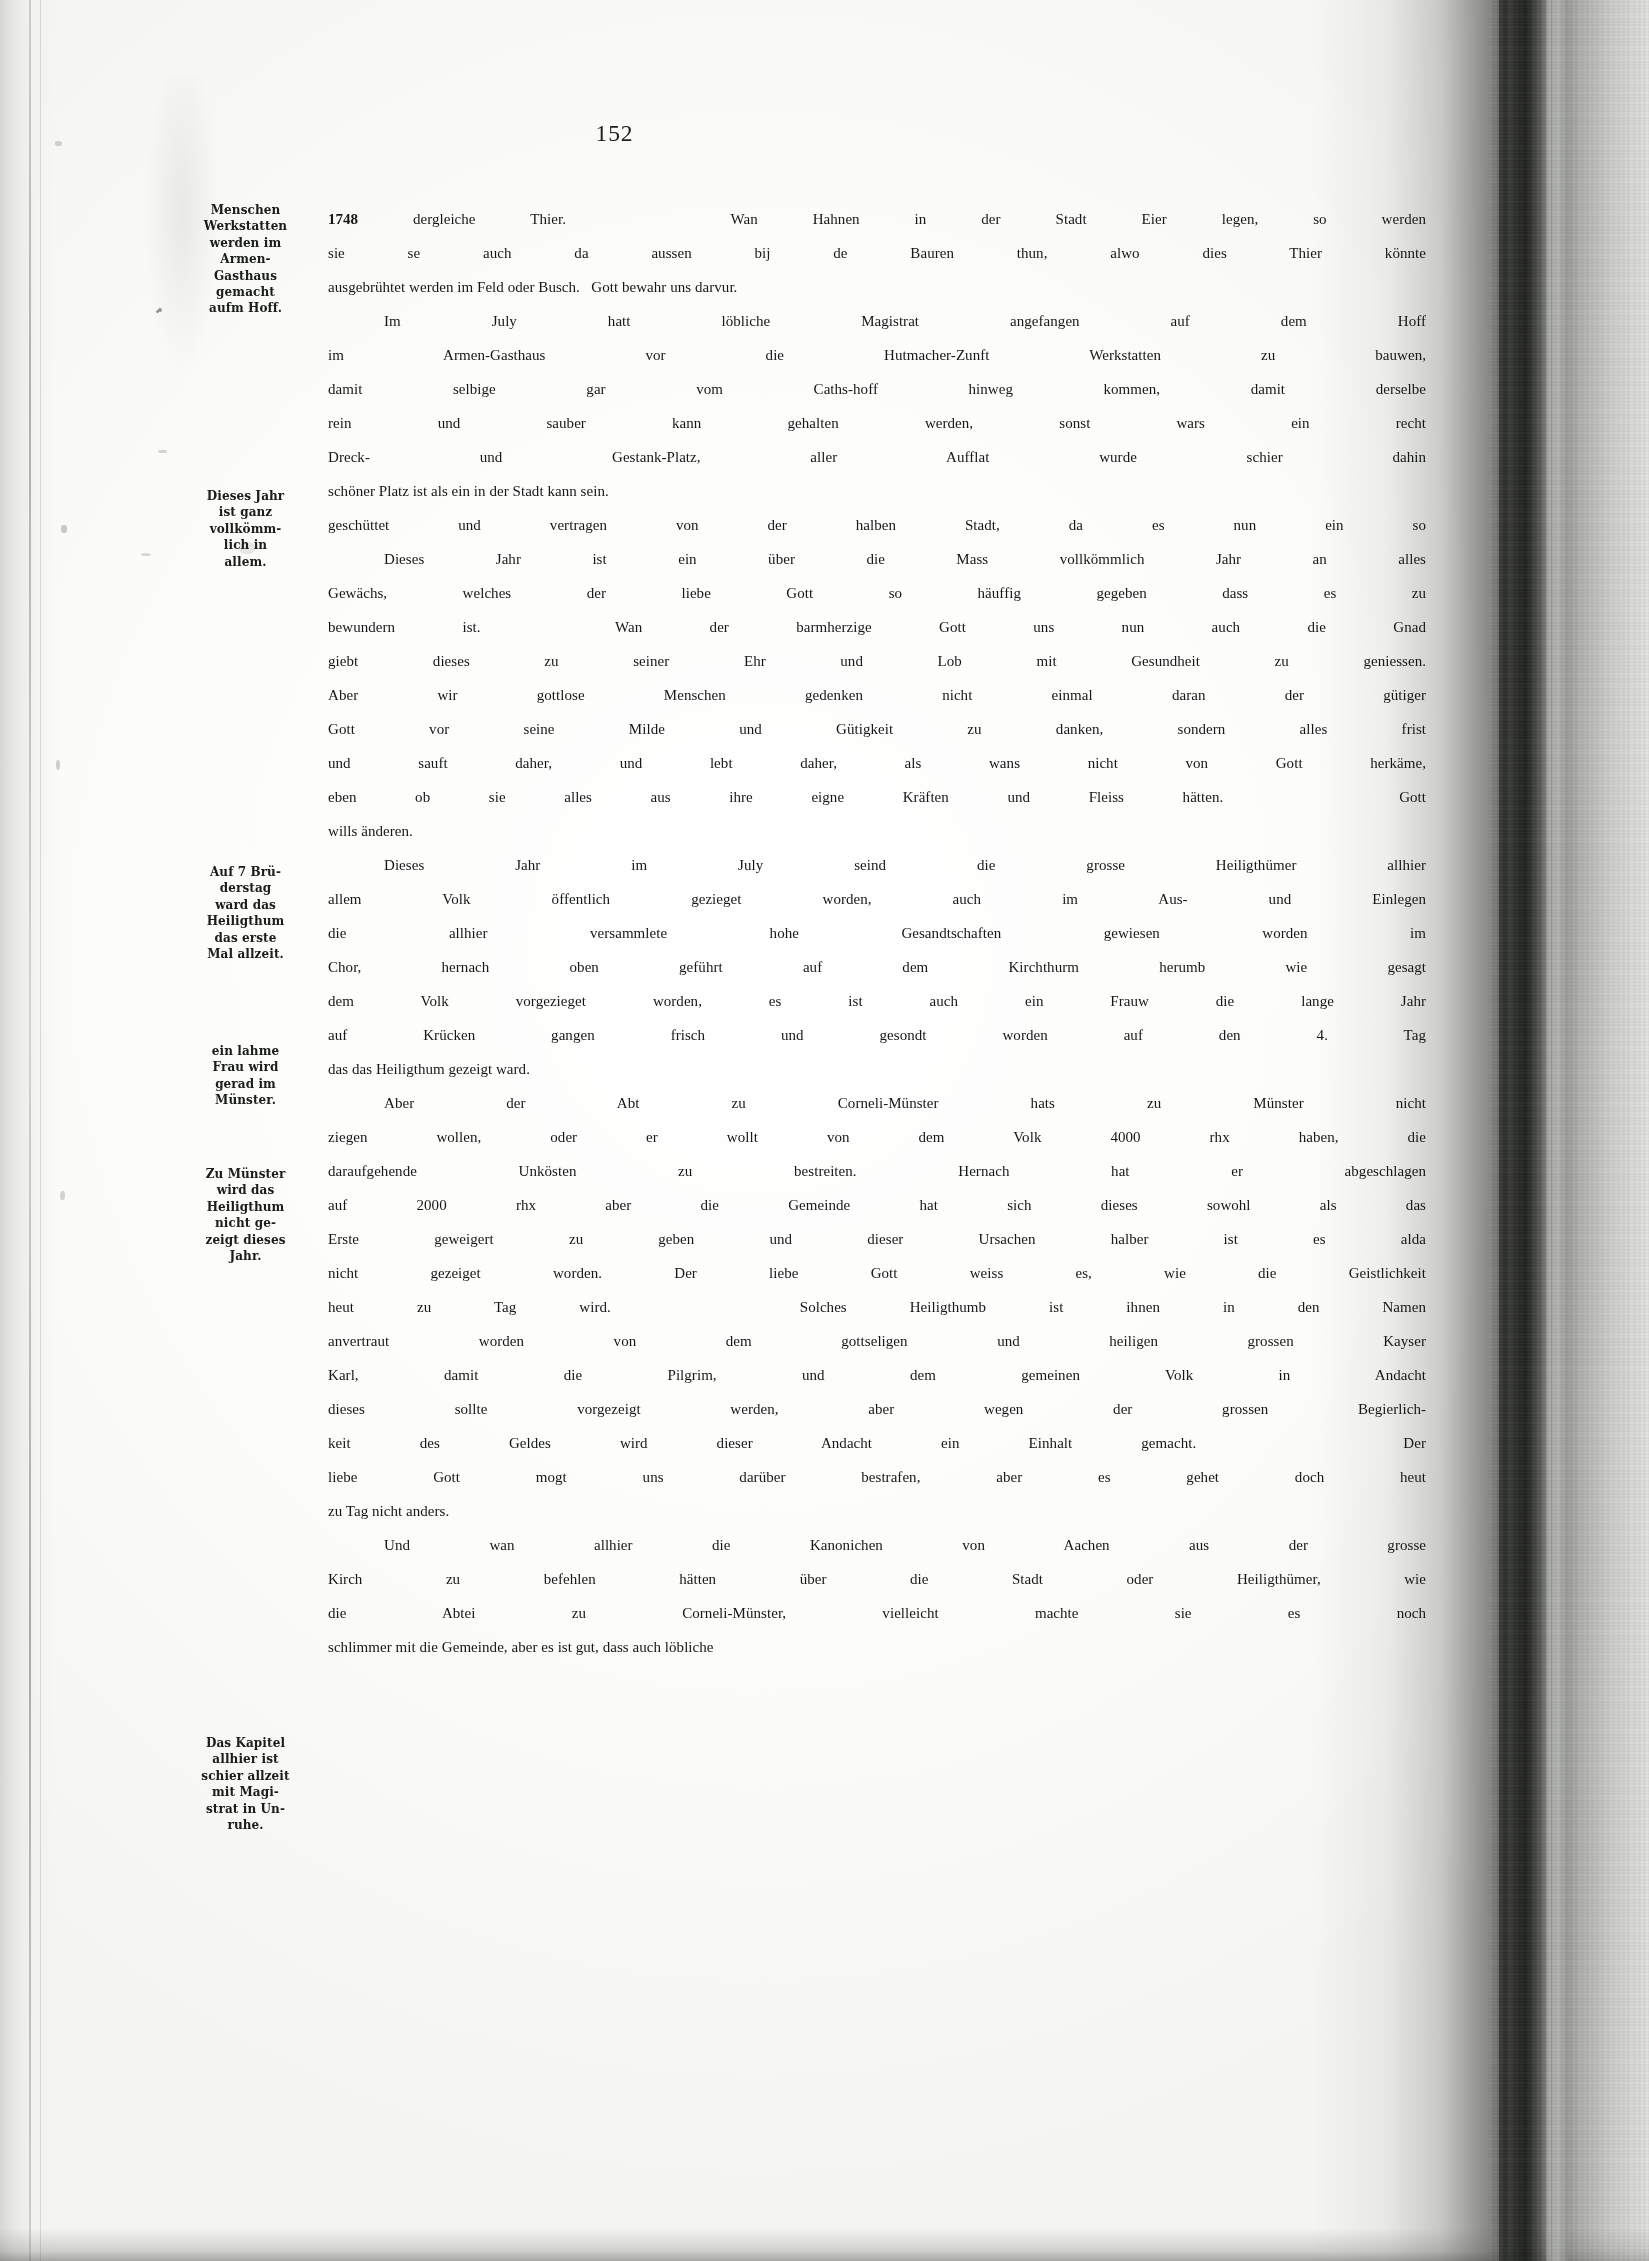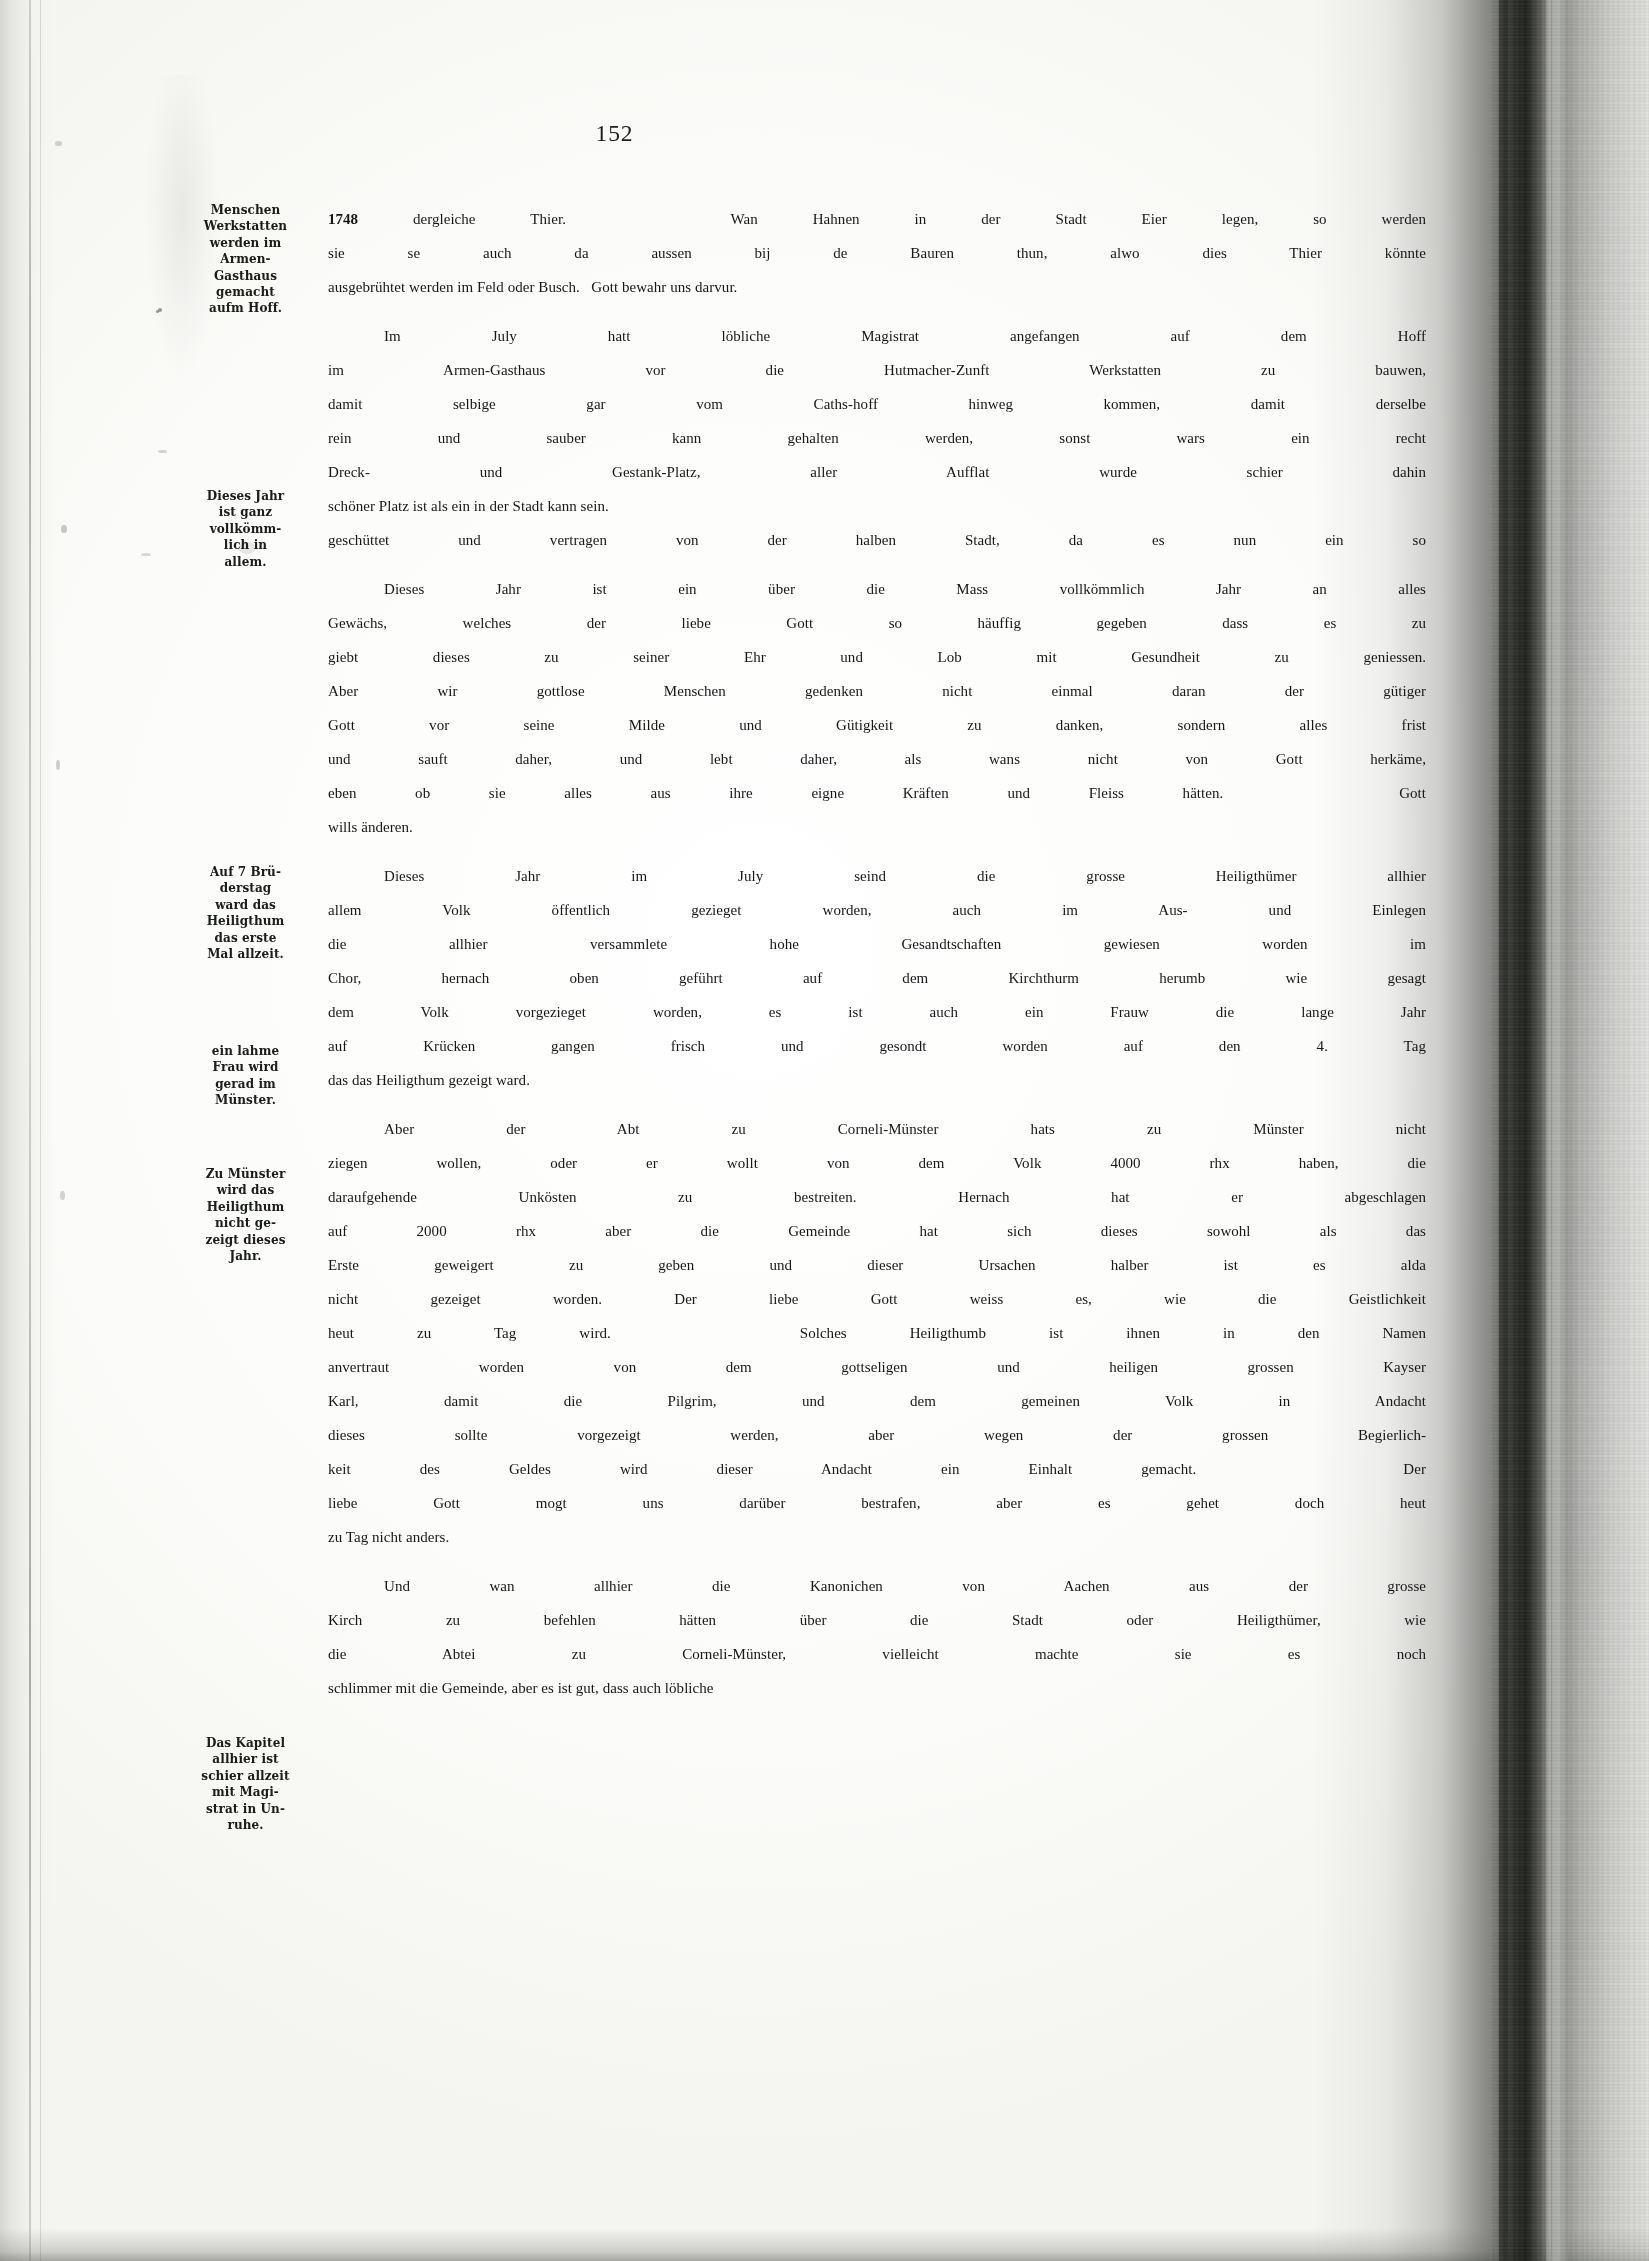--- a/index.html
+++ b/index.html
@@ -188,21 +188,21 @@
   }
   .para {
     font-size: 15px;
     line-height: 34px;
     color: #1a1e1c;
     text-align: justify;
     text-align-last: left;
     margin: 0;
     letter-spacing: 0.05px;
   }
-  .para + .para { margin-top: 15px; }
+  .para + .para { margin-top: 0; }
   .para .lead-num { font-weight: 700; letter-spacing: 0px; }
   .indent { display: inline-block; width: 56px; }
 
   
   .tline {
     display: block;
     text-align: justify;
     text-align-last: justify;
     white-space: pre-wrap;
   }
@@ -303,20 +303,21 @@
           <span class="tline">im Armen-Gasthaus vor die Hutmacher-Zunft Werkstatten zu bauwen,</span>
           <span class="tline">damit selbige gar vom Caths-hoff hinweg kommen, damit derselbe</span>
           <span class="tline">rein und sauber kann gehalten werden, sonst wars ein recht</span>
           <span class="tline">Dreck- und Gestank-Platz, aller Aufflat wurde schier dahin</span>
           <span class="tline last">schöner Platz ist als ein in der Stadt kann sein.</span>
           <span class="tline">geschüttet und vertragen von der halben Stadt, da es nun ein so</span>
         </p>
       <p class="para inky">
           <span class="tline"><span class="indent"></span>Dieses Jahr ist ein über die Mass vollkömmlich Jahr an alles</span>
           <span class="tline">Gewächs, welches der liebe Gott so häuffig gegeben dass es zu</span>
+          <span class="tline">bewundern ist.  Wan der barmherzige Gott uns nun auch die Gnad</span>
           <span class="tline">giebt dieses zu seiner Ehr und Lob mit Gesundheit zu geniessen.</span>
           <span class="tline">Aber wir gottlose Menschen gedenken nicht einmal daran der gütiger</span>
           <span class="tline">Gott vor seine Milde und Gütigkeit zu danken, sondern alles frist</span>
           <span class="tline">und sauft daher, und lebt daher, als wans nicht von Gott herkäme,</span>
           <span class="tline">eben ob sie alles aus ihre eigne Kräften und Fleiss hätten.   Gott</span>
           <span class="tline last">wills änderen.</span>
         </p>
       <p class="para inky">
           <span class="tline"><span class="indent"></span>Dieses Jahr im July seind die grosse Heiligthümer allhier</span>
           <span class="tline">allem Volk öffentlich gezieget worden, auch im Aus- und Einlegen</span>

